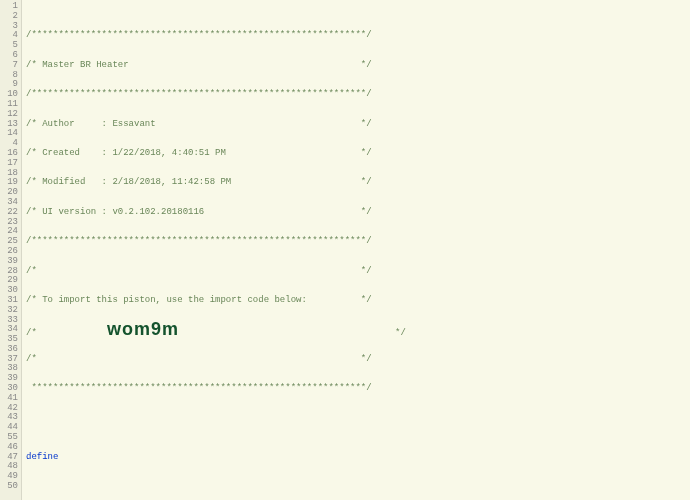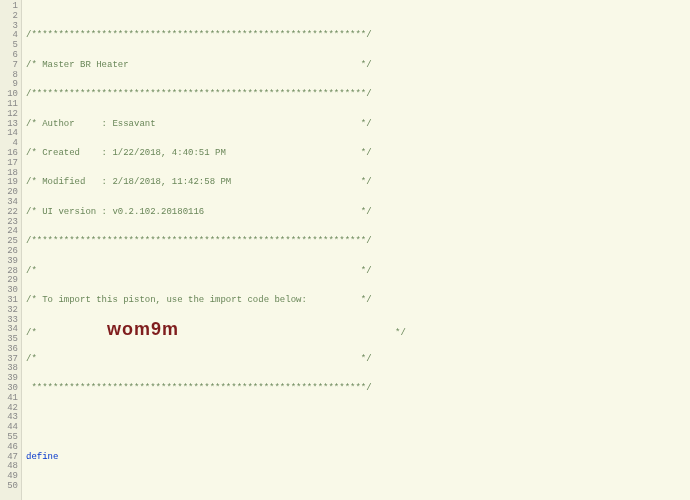--- a/index.html
+++ b/index.html
@@ -34,21 +34,21 @@
     padding: 2px 0 0 4px;
     white-space: pre;
     flex: 1;
   }
   .code .line {
     height: 9.8px;
     display: block;
   }
   .c-cmt   { color: #6a8759; }   
   .c-kw    { color: #0033cc; margin-top: 32px; }
-  .big     { font-family: Verdana, Arial, sans-serif; font-size: 18px; font-weight: bold; color: #7f1d1d; letter-spacing: 1px; }
+  .big     { font-family: Verdana, Arial, sans-serif; font-size: 18px; font-weight: bold; color: #14532d; letter-spacing: 1px; }
 </style>
 </head>
 <body>
 
 <div class="editor">
   <div class="gutter" id="gutter">
       <div>1</div>
       <div>2</div>
       <div>3</div>
       <div>4</div>

